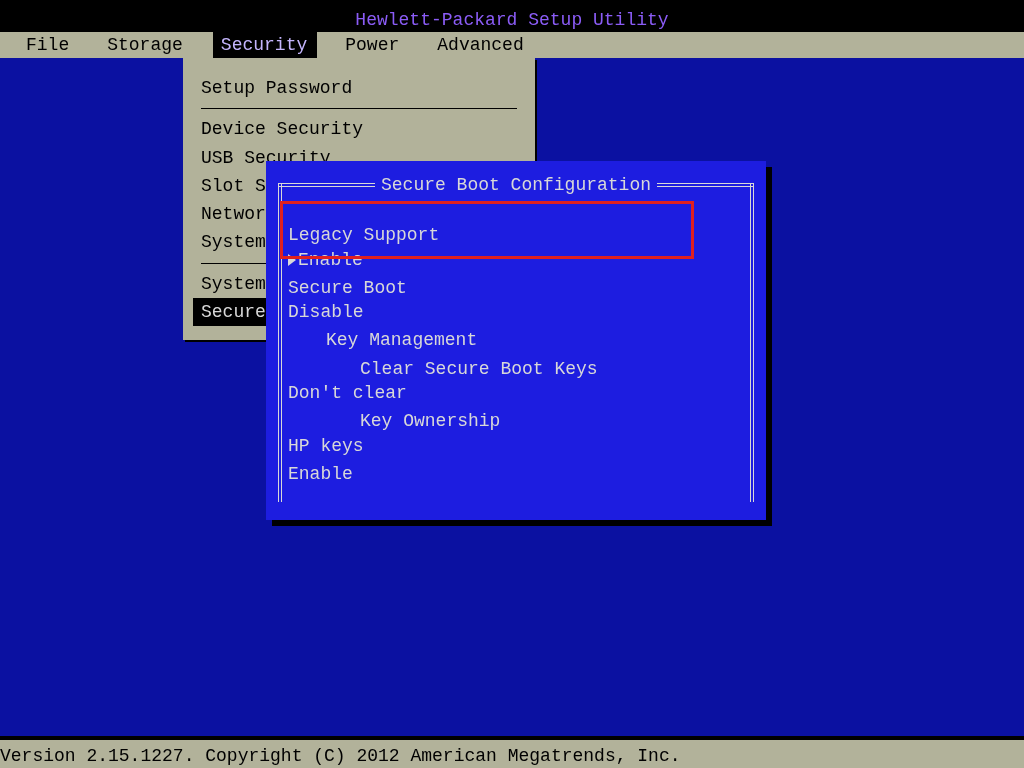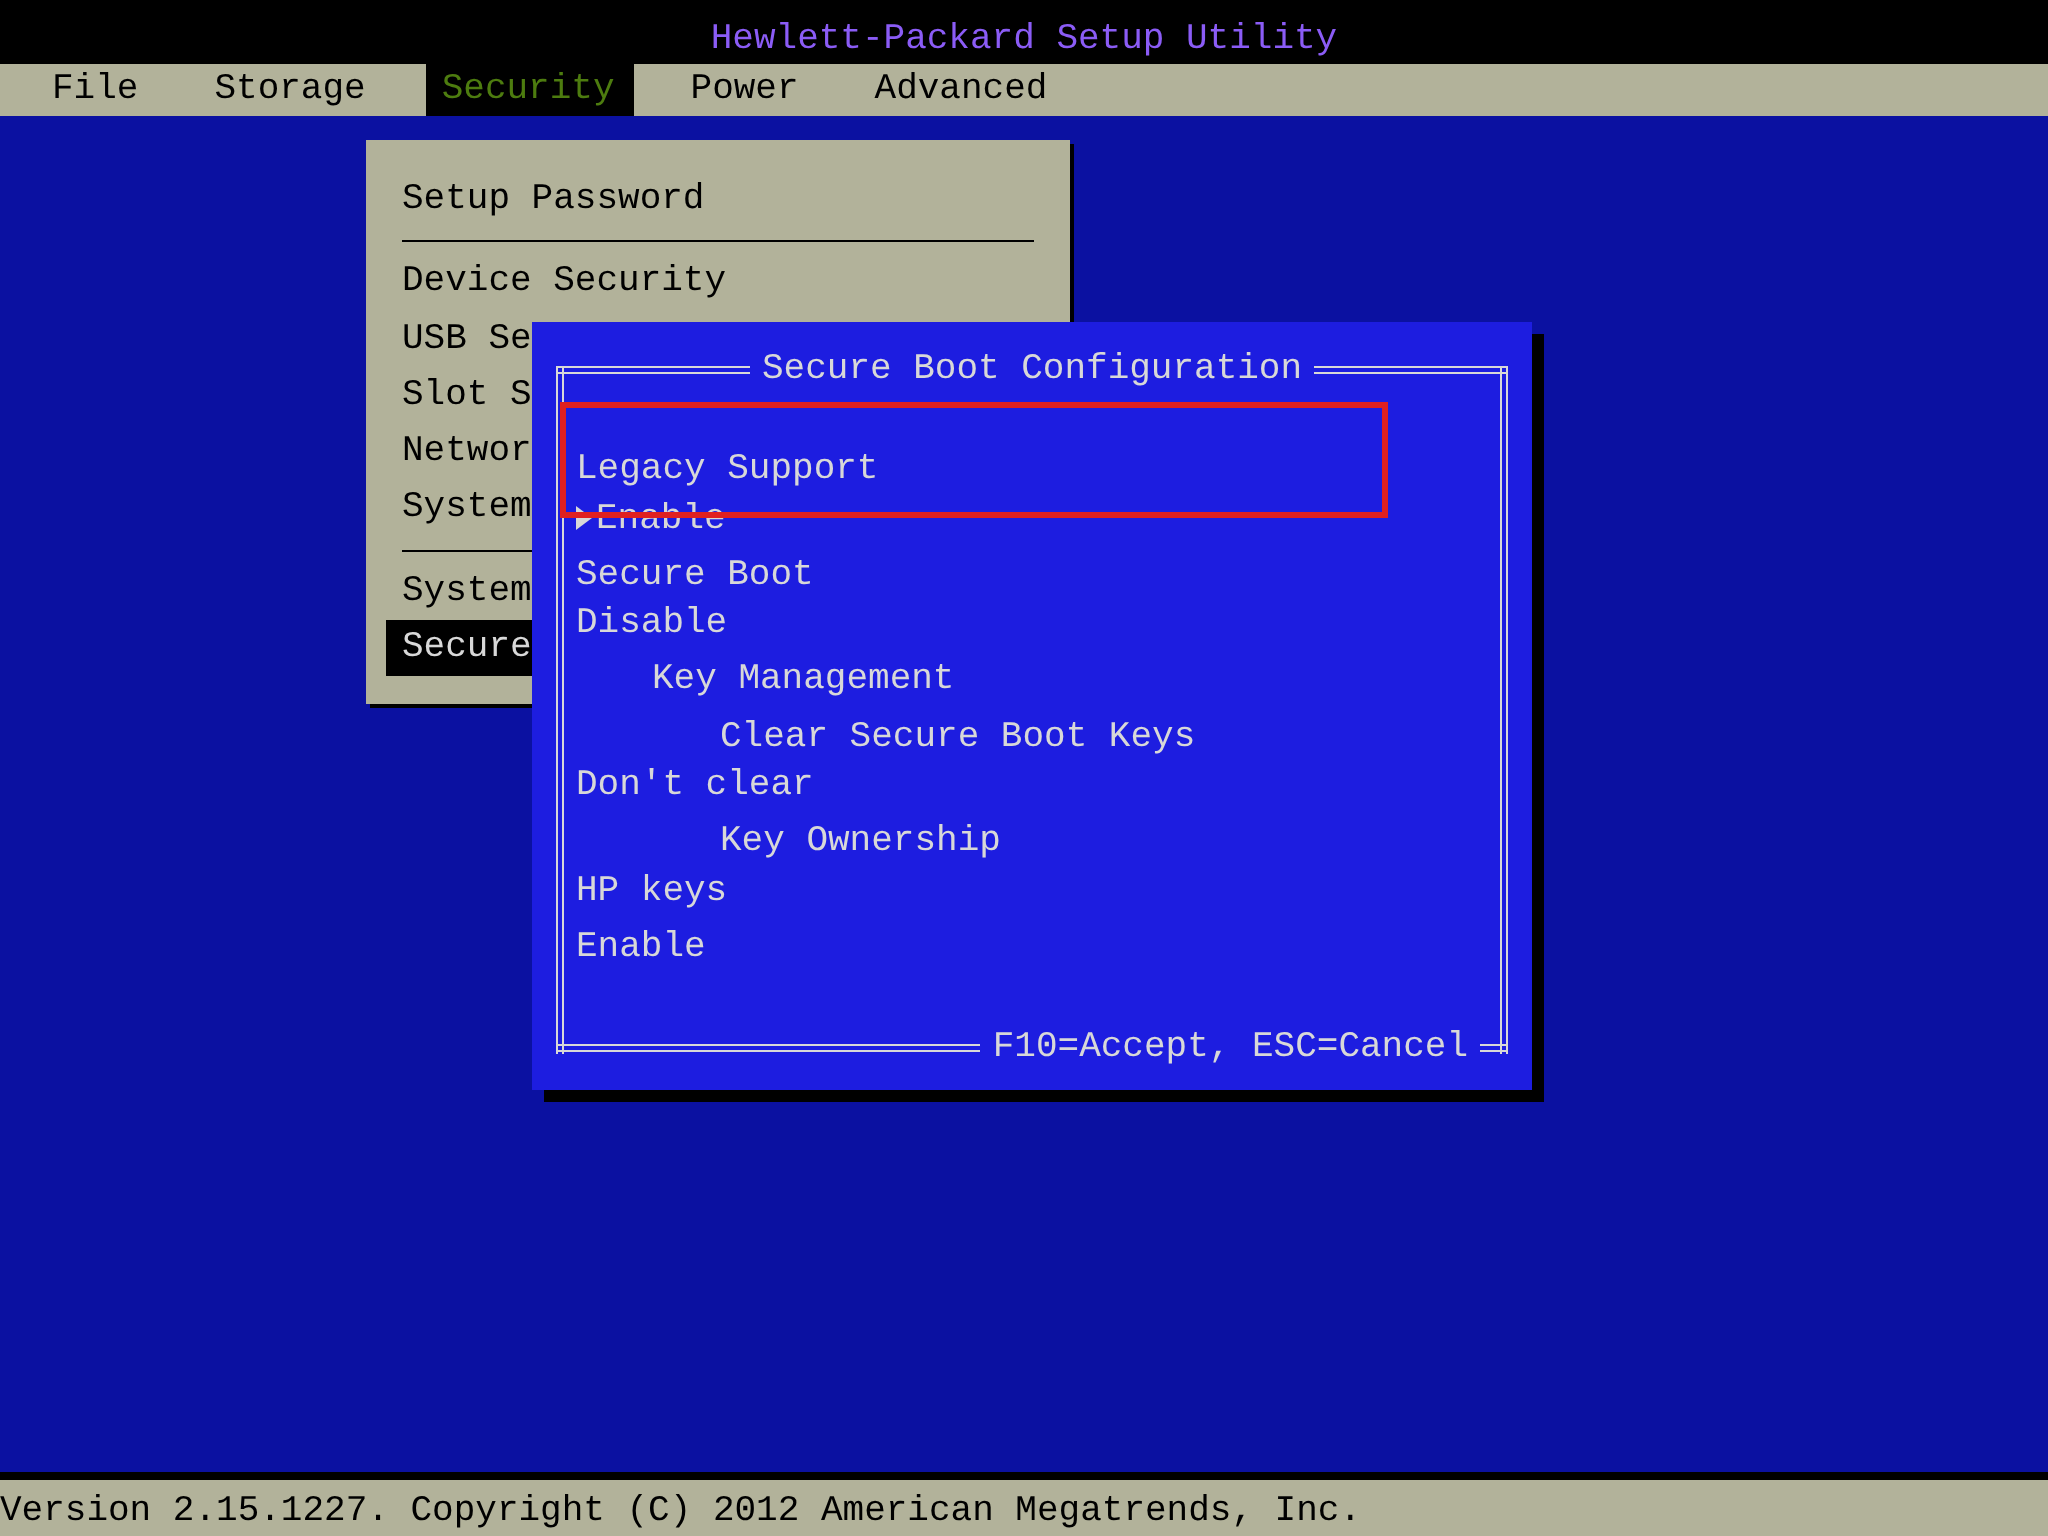--- a/index.html
+++ b/index.html
@@ -30,31 +30,31 @@
   .menubar {
     height: 26px;
     background:#b2b29a;
     color:#000;
     display:flex;
     align-items:center;
     padding-left:18px;
     gap:20px;
   }
   .menubar .mitem { padding:2px 10px 2px 8px; }
-  .menubar .selected { background:#000; color:#4d7c0f; }
+  .menubar .selected { background:#000; color:#c4b5fd; }
   
   .body {
     height: 678px;
     background:#0b11a1;
     position:relative;
   }
   
   .dropdown {
     position:absolute;
-    left:183px; top:12px;
+    left:183px; top:0px;
     width:352px;
     background:#b2b29a;
     color:#000;
     box-shadow: 2px 2px 0 0 #000;
     padding:16px 0 14px 0;
   }
   .dropdown .dd-inner { margin:0 10px; }
   .dropdown .row { padding:2px 8px 2px 8px; white-space:nowrap; overflow:hidden; }
   .dropdown hr {
     border:none; border-top:1px solid #000;
@@ -182,25 +182,20 @@
           <div class="prow indent2">
             <span class="pname">Key Ownership</span>
             <span class="pval">HP keys</span>
           </div>
           <div class="prow">
             <span class="pval">Enable</span>
           </div>
         </div>
         <div style="height:20px"></div>
 
-        <div class="dframe-bot">
-          <div class="dline"></div>
-          <div class="dlabel">F10=Accept, ESC=Cancel</div>
-          <div class="dline" style="flex:0 0 14px"></div>
-        </div>
       </div>
 
       <div class="hl" style="left:14px; top:40px; width:414px; height:58px;"></div>
     </div>
   </div>
 
   <div class="thinblack"></div>
   <div class="footer">Version 2.15.1227. Copyright (C) 2012 American Megatrends, Inc.</div>
 
 </div>

